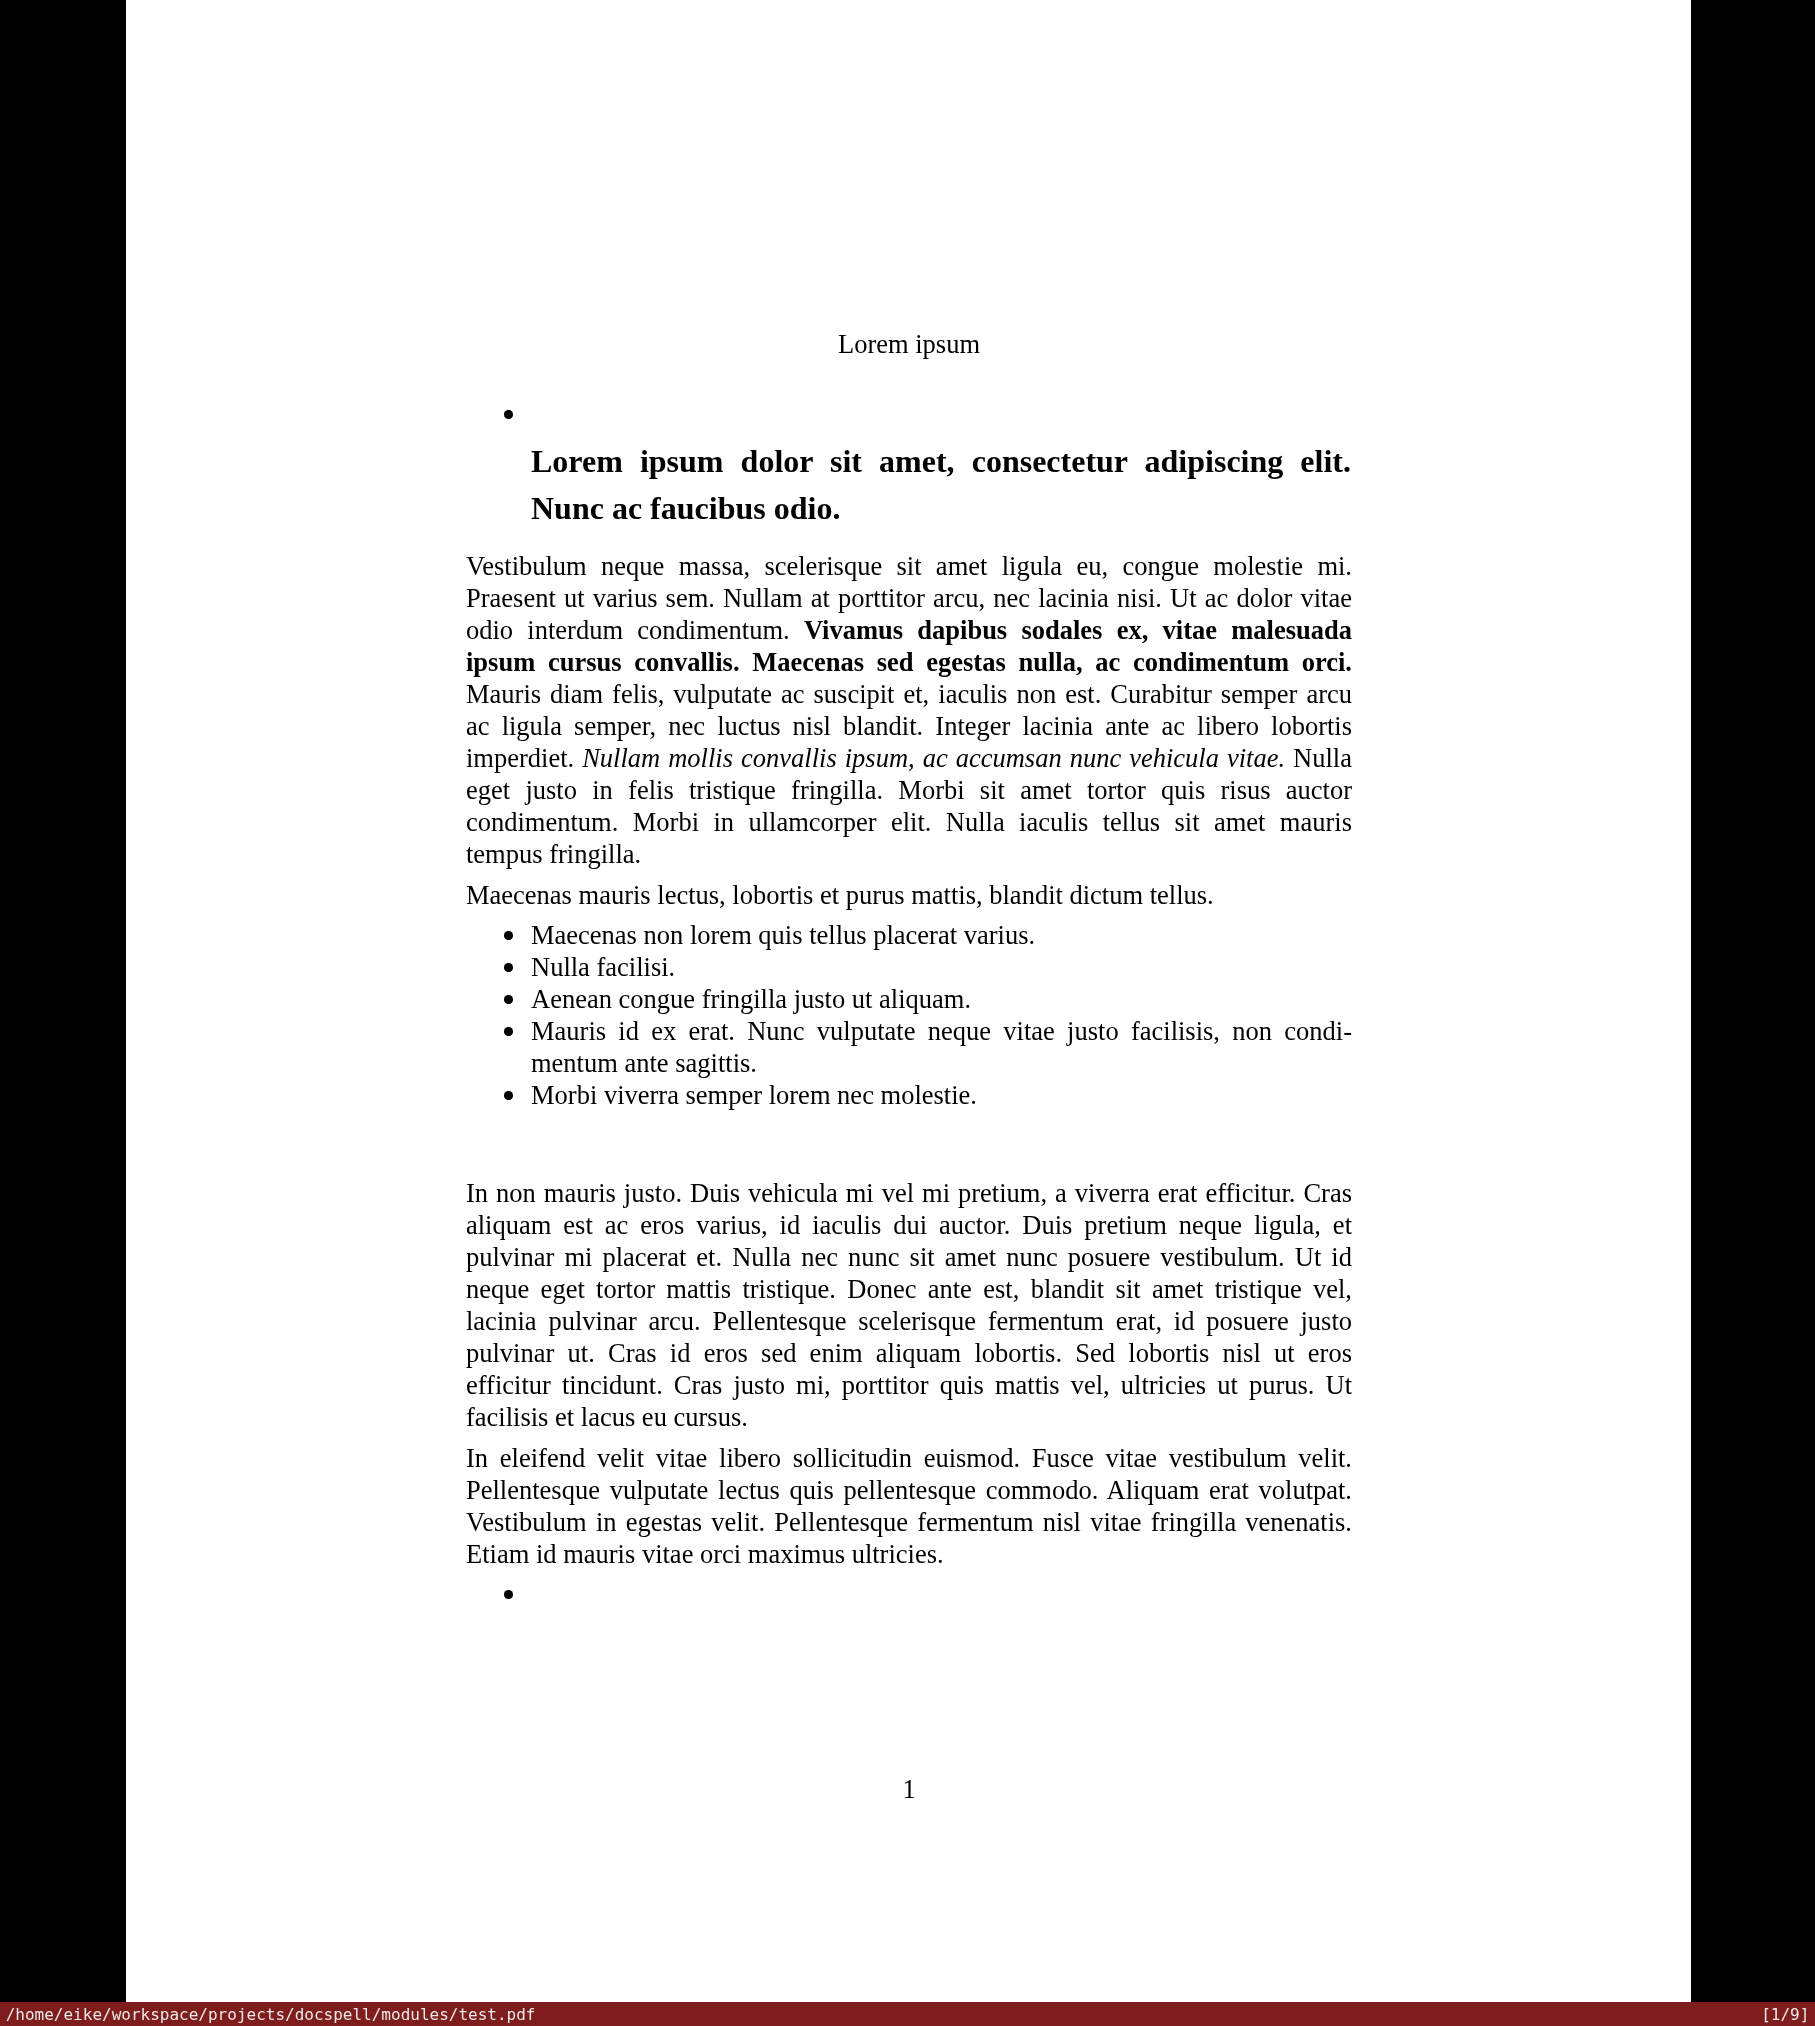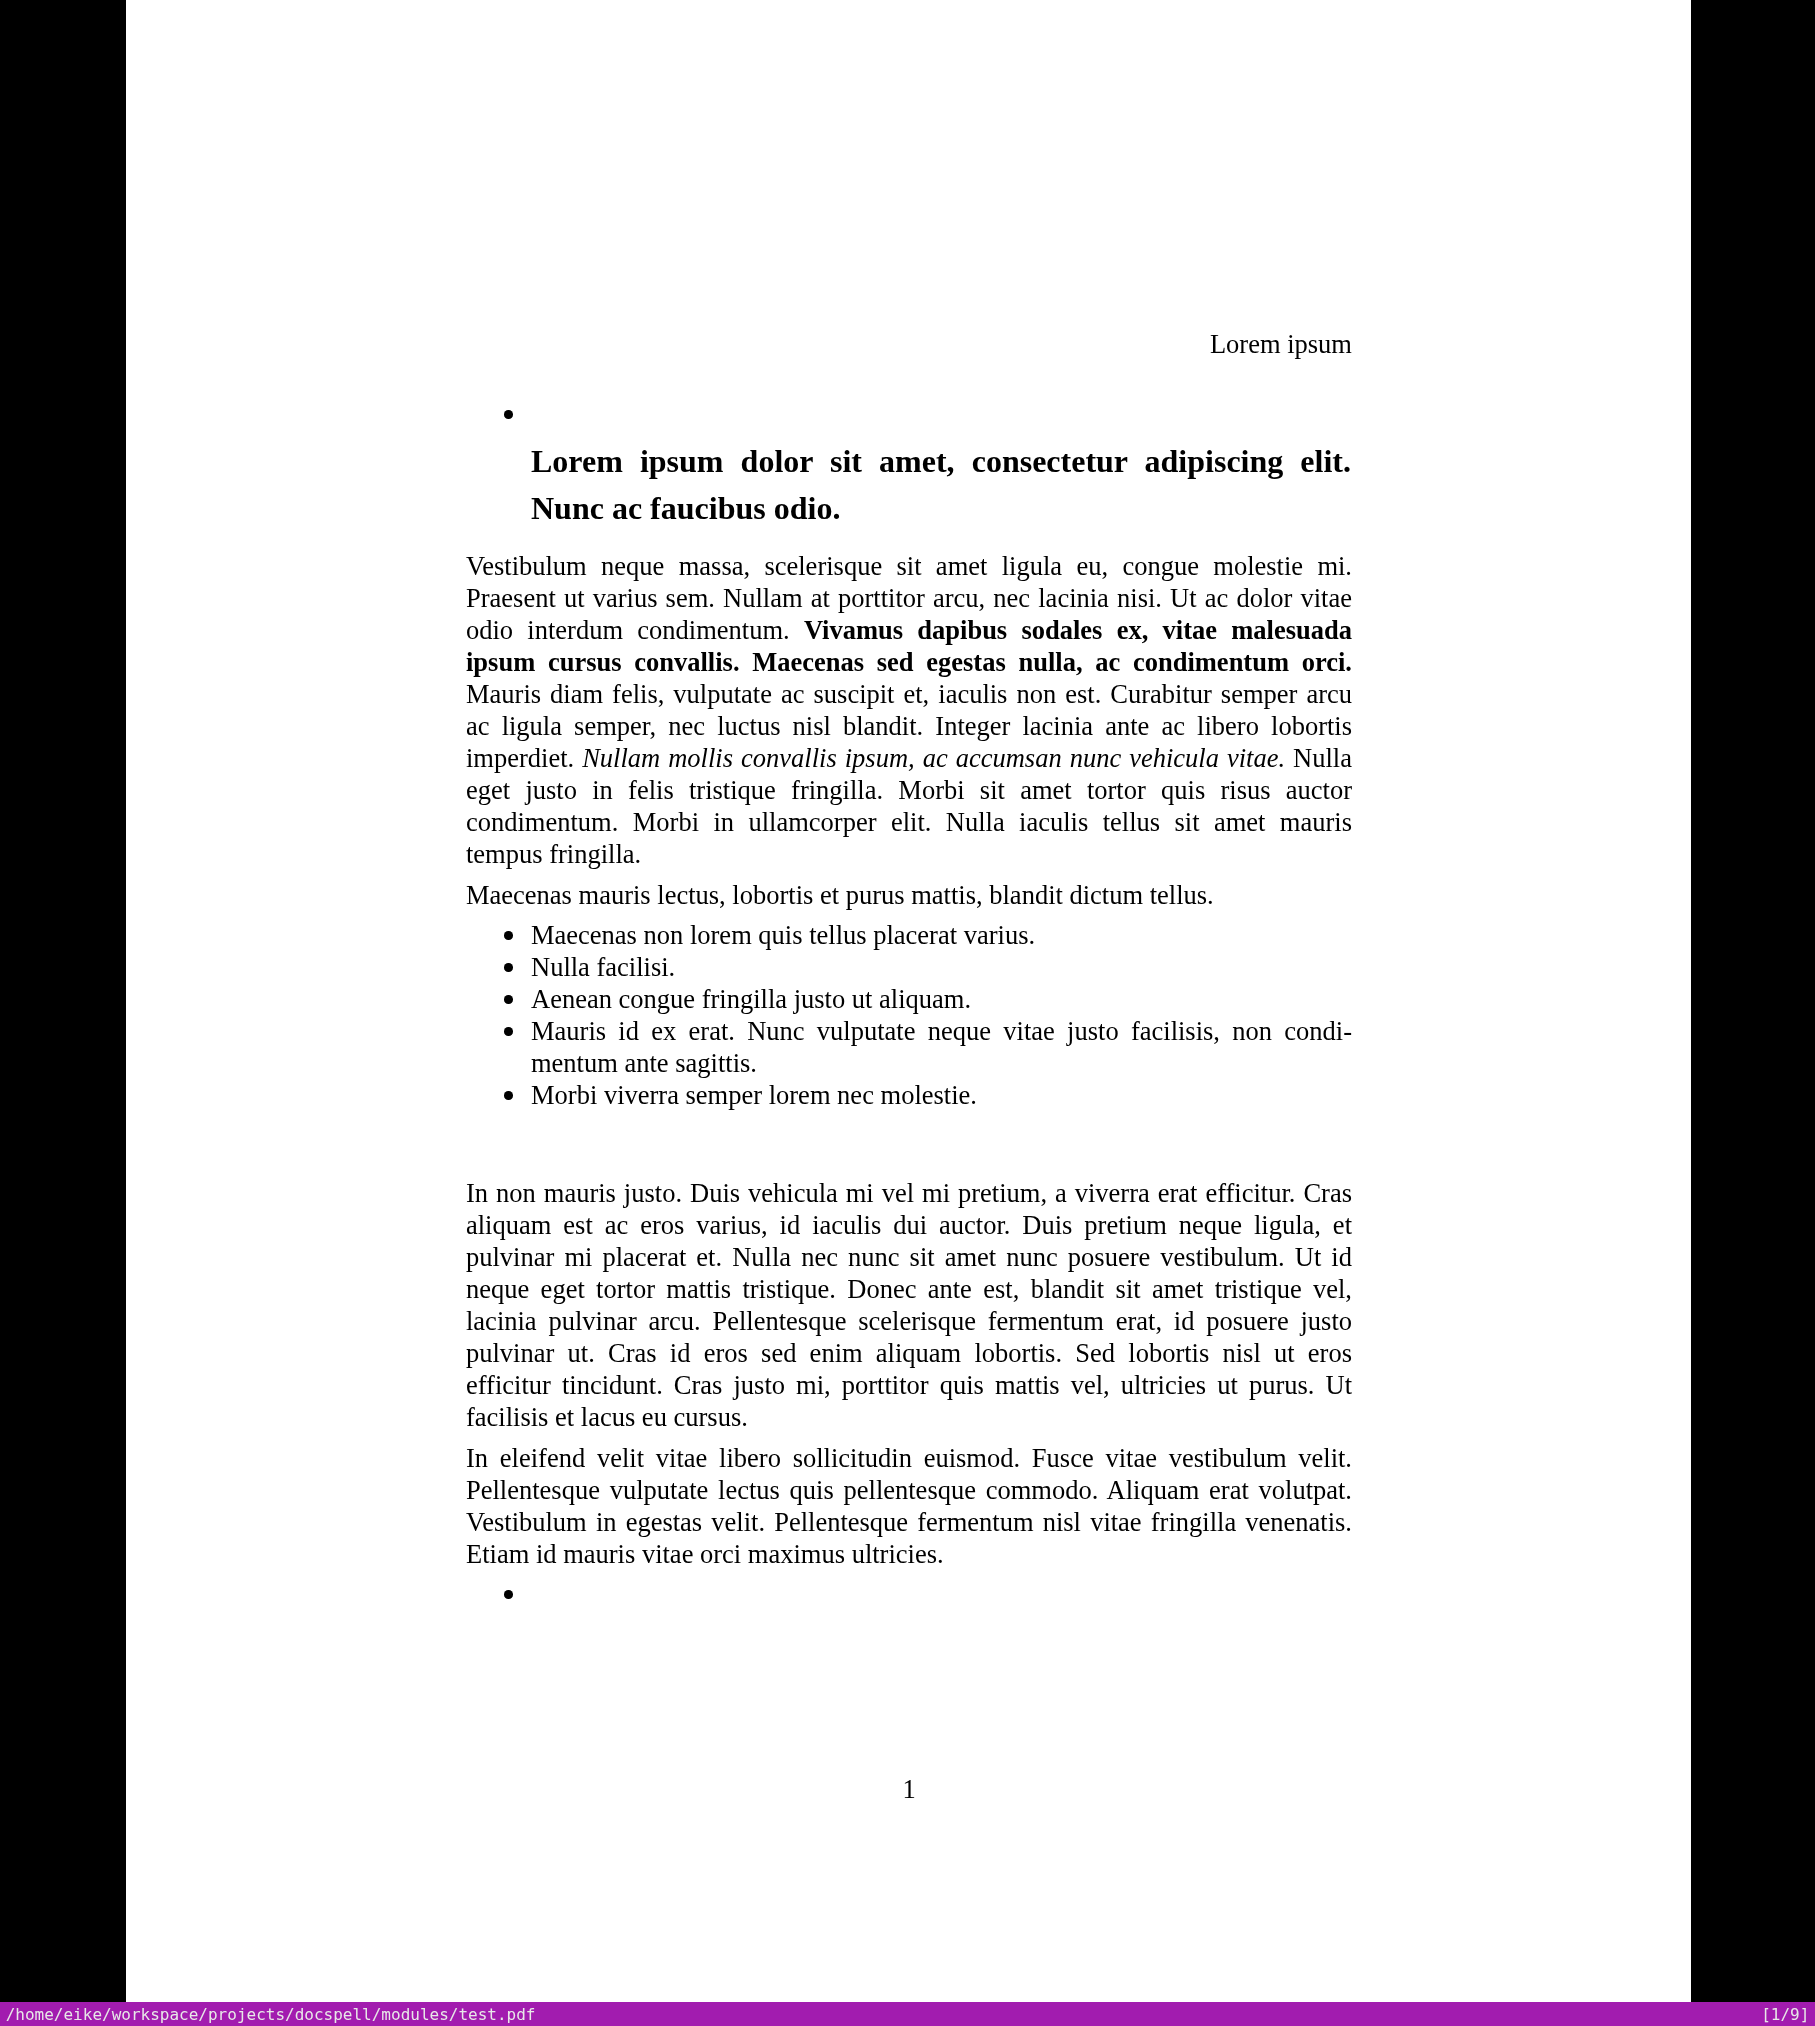--- a/index.html
+++ b/index.html
@@ -34,21 +34,21 @@
     font-size: 26.5px;
   }
   .para {
     position: absolute;
     left: 0;
     width: 886px;
     line-height: 32px;
     text-align: justify;
     hyphens: manual;
   }
-  .intro { top: 328px; text-align: right; }
+  .intro { top: 328px; text-align: center; }
   .section-heading {
     position: absolute;
     top: 438px;
     left: 65px;
     width: 820px;
     font-size: 32px;
     font-weight: bold;
     line-height: 47px;
     text-align: justify;
     hyphens: manual;
@@ -91,21 +91,21 @@
     width: 886px;
     line-height: 32px;
     text-align: center;
   }
   .status-bar {
     position: absolute;
     left: 0;
     top: 2002px;
     width: 1815px;
     height: 24.6px;
-    background: #a21caf;
+    background: #7f1d1d;
     color: #e8e8e8;
     font-family: "DejaVu Sans Mono", "Liberation Mono", monospace;
     font-size: 16px;
     display: flex;
     justify-content: space-between;
     align-items: center;
     padding: 0 5.7px;
     box-sizing: border-box;
     white-space: nowrap;
   }

